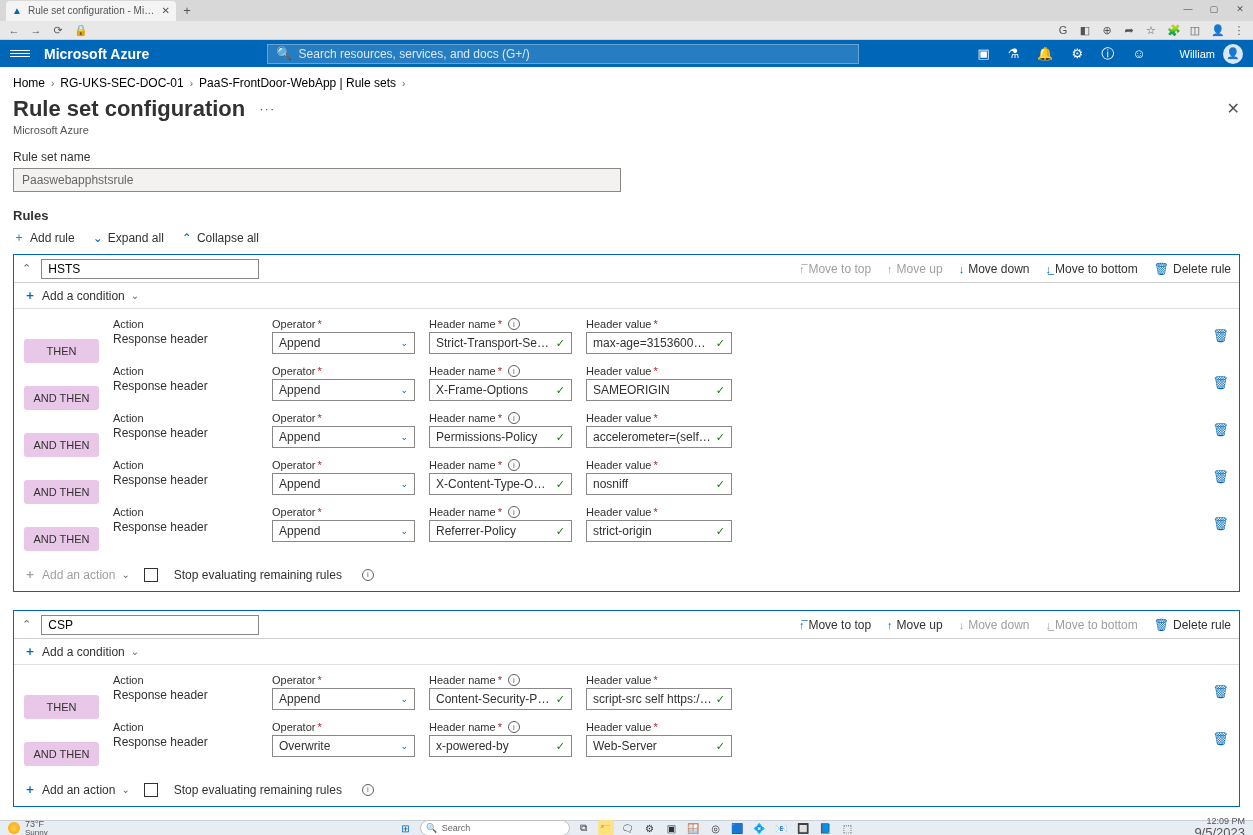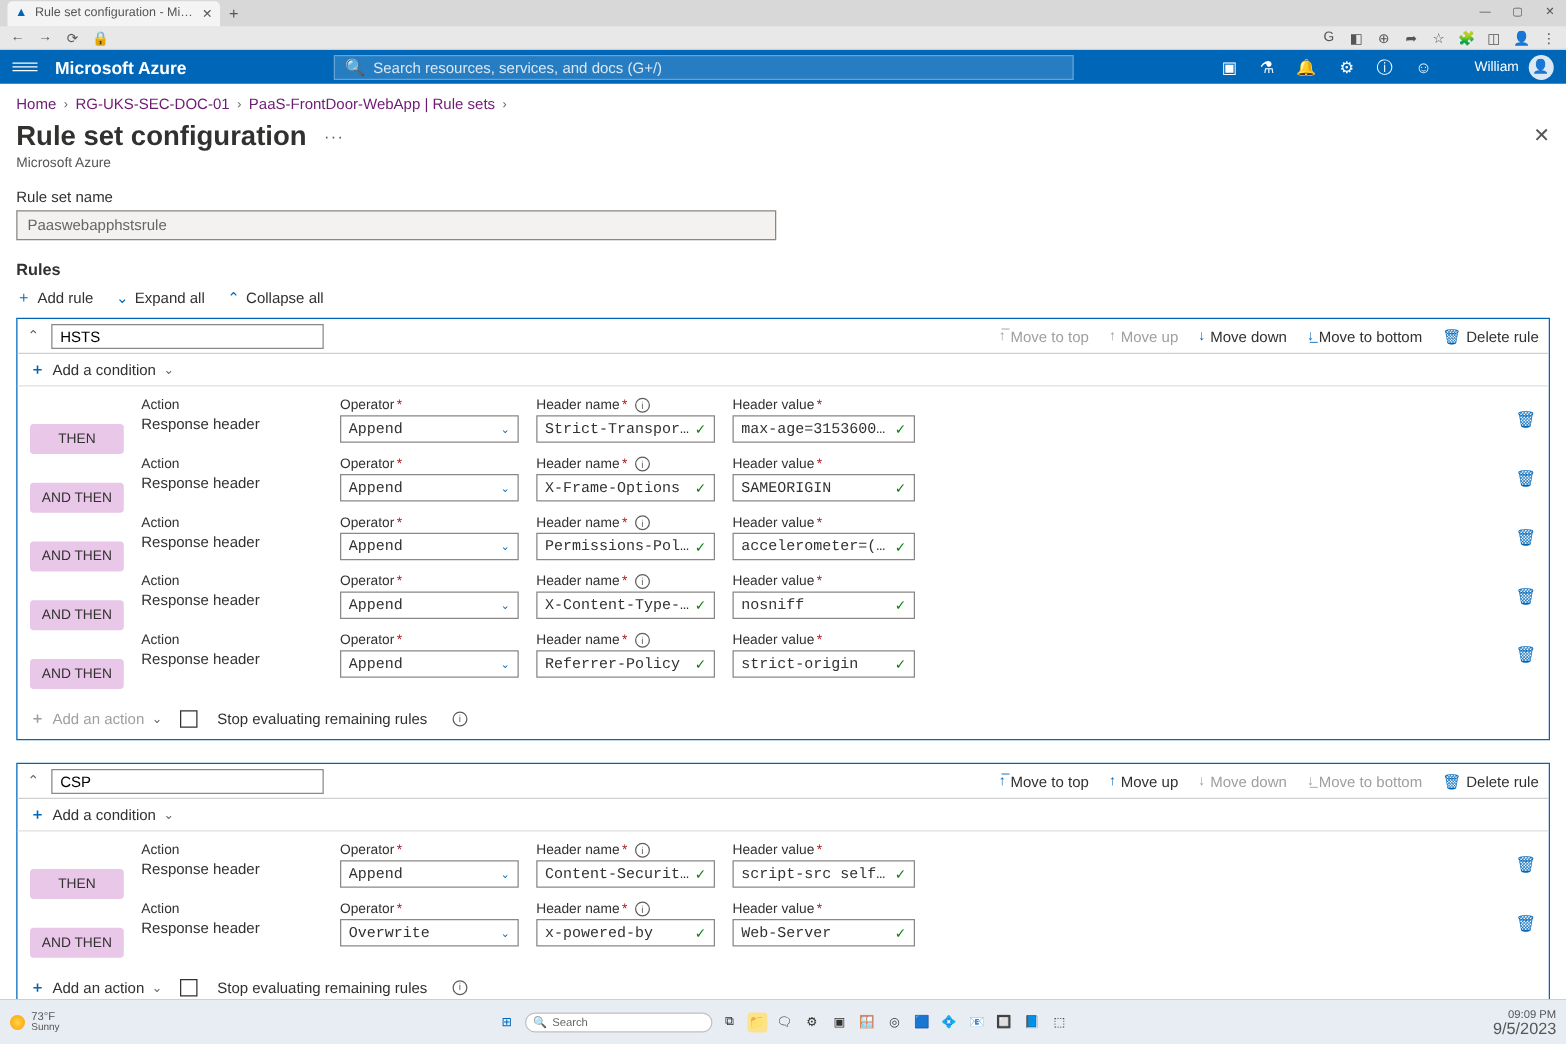--- a/index.html
+++ b/index.html
@@ -27,21 +27,21 @@
 .search-wrap { margin-left: auto; margin-right: auto; display:flex; align-items:center; background: rgba(255,255,255,0.15); border:1px solid rgba(255,255,255,0.3); height: 20px; width: 592px; padding: 0 8px;}
 .search-wrap input { background: transparent; border: none; outline: none; color: #fff; font-size: 12px; width: 100%; }
 .search-wrap input::placeholder { color: #dbe7f3; }
 .topbar-icons { display: flex; gap: 18px; align-items:center; color:#fff; font-size:13px;}
 .user-badge { padding-left:16px; display:flex; align-items:center; gap:8px; font-size:11px;}
 .avatar-circle { width:20px; height:20px; border-radius:50%; background:#dbe7f3; display:flex; align-items:center; justify-content:center; color:#666;}
 
 
 .content-area { padding: 0 13px 10px 13px; height: calc(835px - 40px - 27px - 20px); overflow:auto;}
 .breadcrumb { display: flex; align-items: center; gap: 6px; font-size: 12px; padding: 9px 0 4px 0; }
-.breadcrumb a { color: #701a75; text-decoration: none; }
+.breadcrumb a { color: #000000; text-decoration: none; }
 .breadcrumb .sep { color: #666; font-size:10px;}
 
 .page-header { display:flex; align-items:center; }
 .page-title { font-size: 22px; font-weight: 600; padding-top:2px;}
 .page-dots { margin-left:14px; color:#555; letter-spacing:1px; cursor:pointer;}
 .page-close { margin-left:auto; font-size:16px; color:#555; cursor:pointer;}
 .subbrand { font-size:11px; color:#555; padding-top:2px; padding-bottom:14px;}
 .description { font-size: 12px; color:#323130; padding-bottom:14px;}
 .description a { color:#0067b8; text-decoration:none;}
 .ext-icon { font-size:10px; position:relative; top:-1px;}
@@ -77,38 +77,38 @@
 .action-col { width:145px;}
 .action-col .lbl { font-size:11px; color:#323130;}
 .action-col .val { font-size:12px; color:#323130; padding-top:2px;}
 
 .field-col .lbl { font-size:11px; display:flex; align-items:center; gap:2px;}
 .req { color:#a4262c;}
 .info-ico { width:12px; height:12px; border:1px solid #605e5c; border-radius:50%; display:inline-flex; align-items:center; justify-content:center; font-size:8px; color:#605e5c; margin-left:4px;}
 .select-shell { margin-top:2px; height:22px; border:1px solid #8a8886; display:flex; align-items:center; padding:0 6px; font-size:12px; position:relative; background:#fff;}
 .select-shell .chev-d { margin-left:auto; font-size:9px; color:#0067b8;}
 .select-shell .check { margin-left:auto; color:#107c10; font-size:11px;}
-.select-shell .text { overflow:hidden; white-space:nowrap; text-overflow:ellipsis; flex:1; padding-right:4px;font-family:Liberation Mono, monospace;}
+.select-shell .text { overflow:hidden; white-space:nowrap; text-overflow:ellipsis; flex:1; padding-right:4px;}
 .col-operator { width:143px;}
 .col-header-name { width:143px;}
 .col-header-value { width:146px;}
 .trash { margin-left:auto; color:#0067b8; cursor:pointer; font-size:13px; padding-top:10px;}
 
 .rule-footer { padding:6px 10px 8px 10px; display:flex; align-items:center; gap:14px;}
 .rule-footer .add-link.disabled { color:#a19f9d;}
 .rule-footer .add-link.disabled .plus { color:#a19f9d;}
 .checkbox { width:14px; height:14px; border:1px solid #323130; display:inline-block;}
 .stop-eval { display:flex; align-items:center; gap:16px; font-size:12px;}
 
 .bottom-buttons { padding-top:16px; display:flex; gap:8px;}
 .btn { height:24px; padding:0 10px; border:1px solid #8a8886; background:#fff; display:flex; align-items:center; gap:6px; font-size:12px; cursor:pointer;}
 .btn.disabled { color:#a19f9d; border-color:#c8c6c4;}
 
 
-.taskbar { position:fixed; bottom:0; left:0; right:0; height:36px; background:#e8edf3; border-top:1px solid #c8d0da; display:flex; align-items:center; padding:0 8px; font-size:10px;}
+.taskbar { position:fixed; bottom:0; left:0; right:0; height:15px; background:#e8edf3; border-top:1px solid #c8d0da; display:flex; align-items:center; padding:0 8px; font-size:10px;}
 .taskbar .weather { display:flex; align-items:center; gap:5px; color:#555;}
 .taskbar .weather .sun { width:12px; height:12px; border-radius:50%; background:radial-gradient(#ffd54a,#ff9b00);}
 .taskbar .center-tray { position:absolute; left:50%; transform:translateX(-50%); display:flex; align-items:center; gap:6px;}
 .taskbar .tray-item { width:16px; height:16px; display:flex; align-items:center; justify-content:center; border-radius:3px;}
 .taskbar .search-pill { width:150px; height:16px; border-radius:10px; background:#fff; border:1px solid #c0c0c0; display:flex; align-items:center; gap:4px; padding:0 6px; font-size:9px; color:#666;}
 .taskbar .clock { margin-left:auto; text-align:right; color:#555; line-height:1;}
 </style>
 </head>
 <body>
 
@@ -548,16 +548,16 @@
     <div class="tray-item">🪟</div>
     <div class="tray-item">◎</div>
     <div class="tray-item">🟦</div>
     <div class="tray-item">💠</div>
     <div class="tray-item">📧</div>
     <div class="tray-item">🔲</div>
     <div class="tray-item">📘</div>
     <div class="tray-item">⬚</div>
   </div>
   <div class="clock">
-    <div style="font-size:9px;">09:09 PM</div>
+    <div style="font-size:9px;">12:09 PM</div>
     <div style="font-size:13px;">9/5/2023</div>
   </div>
 </div>
 
 </body></html>

